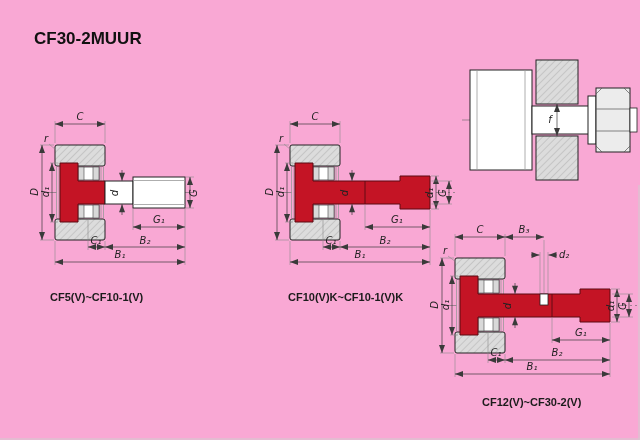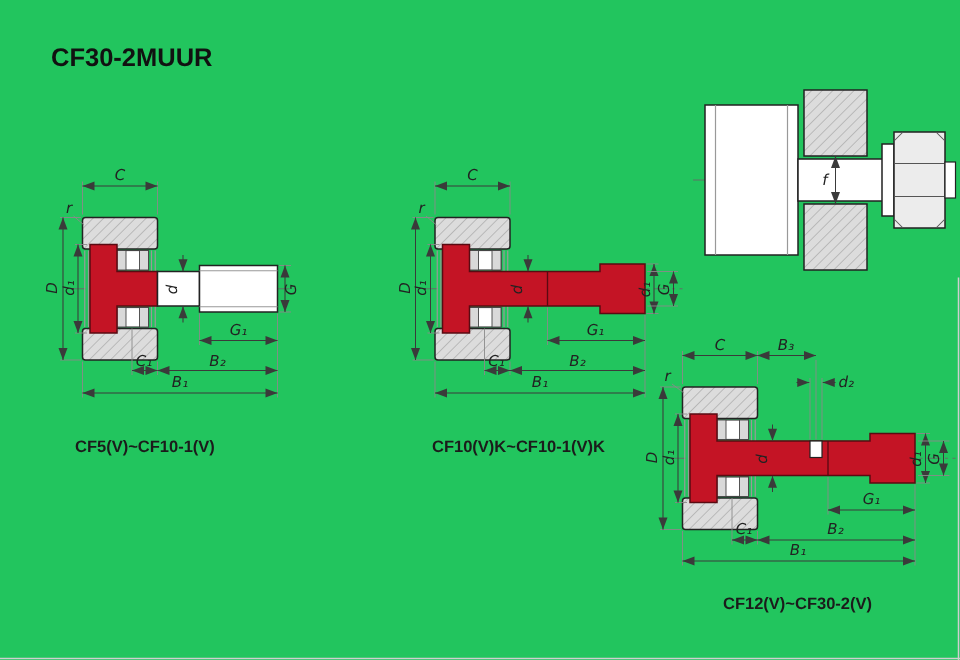--- a/index.html
+++ b/index.html
@@ -1,16 +1,16 @@
 <!DOCTYPE html>
 <html><head>
 <meta charset="utf-8">
 <style>
   html,body{margin:0;padding:0;background:#ffffff;}
-  #stage{position:relative;width:640px;height:440px;background:#22c55e;overflow:hidden;
+  #stage{position:relative;width:640px;height:440px;background:#f9a8d4;overflow:hidden;
          font-family:"Liberation Sans", sans-serif;}
   svg{position:absolute;left:0;top:0;}
   text{fill:#1c1c1c;}
   .title{font-family:"Liberation Sans", sans-serif;font-size:17px;font-weight:bold;fill:#111111;}
   .dim{font-family:"DejaVu Sans", sans-serif;font-style:italic;font-size:10px;fill:#222222;}
   .cap{font-family:"Liberation Sans", sans-serif;font-size:11px;font-weight:600;fill:#1b1b1b;}
   .dl{stroke:#3a3a3a;stroke-width:0.7;fill:none;}
   .ext{stroke:#8a8a8a;stroke-width:0.6;fill:none;}
   .cl{stroke:#666666;stroke-width:0.6;stroke-dasharray:9 3 2 3;fill:none;}
   .thin{stroke:#999999;stroke-width:0.8;fill:none;}

